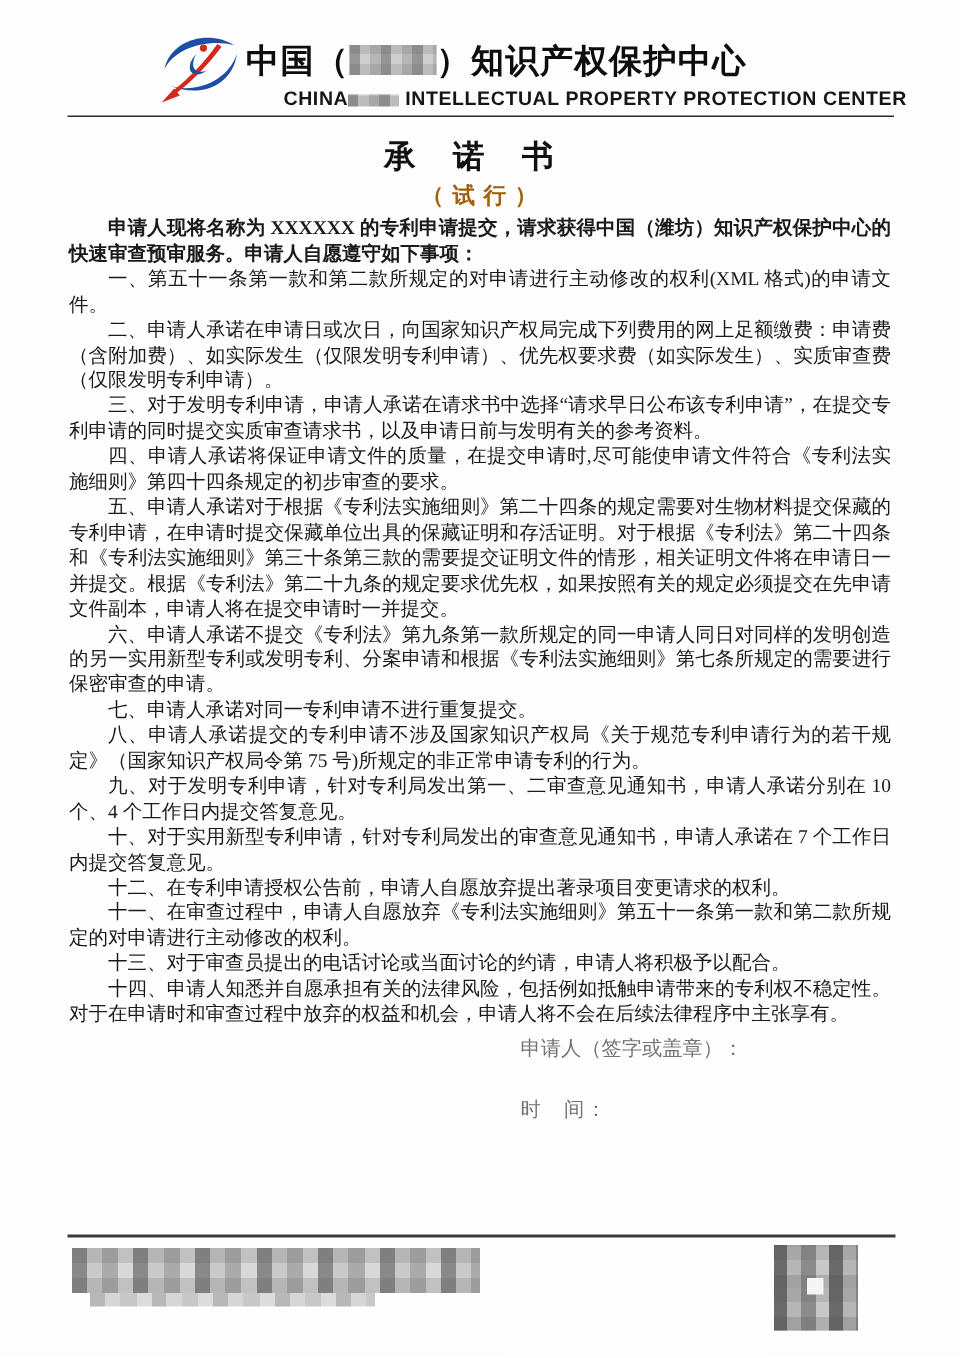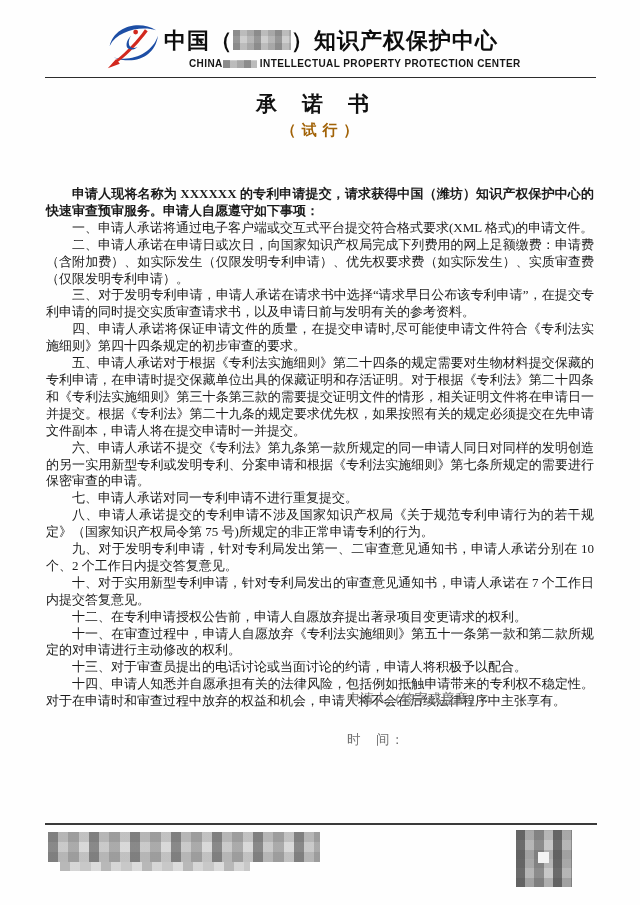--- a/index.html
+++ b/index.html
@@ -13,36 +13,36 @@
   }
   .page{position:absolute;inset:0;background:#fefefe;}
 
   
   .header{position:absolute;top:0;left:0;right:0;height:78px;padding-left:40px;}
   .logo{position:absolute;left:103px;top:20px;width:56px;height:52px;}
   .org-block{position:absolute;left:164px;top:26px;white-space:nowrap;}
   .org-cn{font-size:22px;font-weight:bold;letter-spacing:1px;color:#0d0d0d;
           font-family:"Liberation Sans","DejaVu Sans",sans-serif;}
   .org-cn .mosaic-inline{display:inline-block;width:58px;height:20px;vertical-align:-2px;}
-  .org-en{margin-top:2px;padding-left:25px;font-size:10px;font-weight:bold;
+  .org-en{margin-top:2px;padding-left:25px;font-size:13px;font-weight:bold;
           letter-spacing:0.4px;color:#161616;
           font-family:"Liberation Sans","DejaVu Sans",sans-serif;}
   .org-en .mosaic-inline{display:inline-block;width:34px;height:8px;vertical-align:-1px;}
   .header-rule{position:absolute;left:45px;right:44px;top:77px;height:0;
                border-top:1.8px solid #2c2c2c;}
 
   
   .doc-title{position:absolute;top:90px;left:0;right:13px;text-align:center;
              font-size:21px;font-weight:bold;letter-spacing:2px;color:#111;}
   .doc-subtitle{position:absolute;top:121px;left:0;right:0;text-align:center;
              font-size:15px;font-weight:bold;letter-spacing:1px;color:#a16207;}
 
   
   .body-text{position:absolute;top:144px;left:46px;width:548px;
-             font-size:13px;line-height:16.9px;text-align:justify;color:#1a1a1a;margin-top:42px;}
+             font-size:13px;line-height:16.9px;text-align:justify;color:#1a1a1a;}
   .body-text p{margin:0;text-indent:2em;}
   .intro{font-weight:bold;}
 
   
   .signature{position:absolute;left:347px;top:690px;font-size:13.5px;color:#737373;}
   .signature .sig-line{margin:0;}
   .signature .time-line{margin:23px 0 0 0;letter-spacing:1px;}
 
   
   .footer-rule{position:absolute;left:45px;width:552px;top:823px;height:2.4px;
@@ -88,29 +88,29 @@
       <div class="org-en"><span>CHINA</span><span class="mosaic-inline mosaic-sm"></span> <span>INTELLECTUAL PROPERTY PROTECTION CENTER</span></div>
     </div>
     <div class="header-rule"></div>
   </div>
 
   <div class="doc-title">承　诺　书</div>
   <div class="doc-subtitle">（ 试 行 ）</div>
 
   <div class="body-text">
     <p class="intro">申请人现将名称为 XXXXXX 的专利申请提交，请求获得中国（潍坊）知识产权保护中心的快速审查预审服务。申请人自愿遵守如下事项：</p>
-    <p class="item">一、申请人承诺将通过电子客户端或交互式平台提交符合格式要求(XML 格式)的申请文件。</p>
+    <p class="item">一、第五十一条第一款和第二款所规定的对申请进行主动修改的权利(XML 格式)的申请文件。</p>
     <p class="item">二、申请人承诺在申请日或次日，向国家知识产权局完成下列费用的网上足额缴费：申请费（含附加费）、如实际发生（仅限发明专利申请）、优先权要求费（如实际发生）、实质审查费（仅限发明专利申请）。</p>
     <p class="item">三、对于发明专利申请，申请人承诺在请求书中选择“请求早日公布该专利申请”，在提交专利申请的同时提交实质审查请求书，以及申请日前与发明有关的参考资料。</p>
     <p class="item">四、申请人承诺将保证申请文件的质量，在提交申请时,尽可能使申请文件符合《专利法实施细则》第四十四条规定的初步审查的要求。</p>
     <p class="item">五、申请人承诺对于根据《专利法实施细则》第二十四条的规定需要对生物材料提交保藏的专利申请，在申请时提交保藏单位出具的保藏证明和存活证明。对于根据《专利法》第二十四条和《专利法实施细则》第三十条第三款的需要提交证明文件的情形，相关证明文件将在申请日一并提交。根据《专利法》第二十九条的规定要求优先权，如果按照有关的规定必须提交在先申请文件副本，申请人将在提交申请时一并提交。</p>
     <p class="item">六、申请人承诺不提交《专利法》第九条第一款所规定的同一申请人同日对同样的发明创造的另一实用新型专利或发明专利、分案申请和根据《专利法实施细则》第七条所规定的需要进行保密审查的申请。</p>
     <p class="item">七、申请人承诺对同一专利申请不进行重复提交。</p>
     <p class="item">八、申请人承诺提交的专利申请不涉及国家知识产权局《关于规范专利申请行为的若干规定》（国家知识产权局令第 75 号)所规定的非正常申请专利的行为。</p>
-    <p class="item">九、对于发明专利申请，针对专利局发出第一、二审查意见通知书，申请人承诺分别在 10 个、2 个工作日内提交答复意见。</p>
+    <p class="item">九、对于发明专利申请，针对专利局发出第一、二审查意见通知书，申请人承诺分别在 10 个、4 个工作日内提交答复意见。</p>
     <p class="item">十、对于实用新型专利申请，针对专利局发出的审查意见通知书，申请人承诺在 7 个工作日内提交答复意见。</p>
     <p class="item">十二、在专利申请授权公告前，申请人自愿放弃提出著录项目变更请求的权利。</p>
     <p class="item">十一、在审查过程中，申请人自愿放弃《专利法实施细则》第五十一条第一款和第二款所规定的对申请进行主动修改的权利。</p>
     <p class="item">十三、对于审查员提出的电话讨论或当面讨论的约请，申请人将积极予以配合。</p>
     <p class="item">十四、申请人知悉并自愿承担有关的法律风险，包括例如抵触申请带来的专利权不稳定性。对于在申请时和审查过程中放弃的权益和机会，申请人将不会在后续法律程序中主张享有。</p>
   </div>
 
   <div class="signature">
     <p class="sig-line">申请人（签字或盖章）：</p>
     <p class="time-line">时　间：</p>

